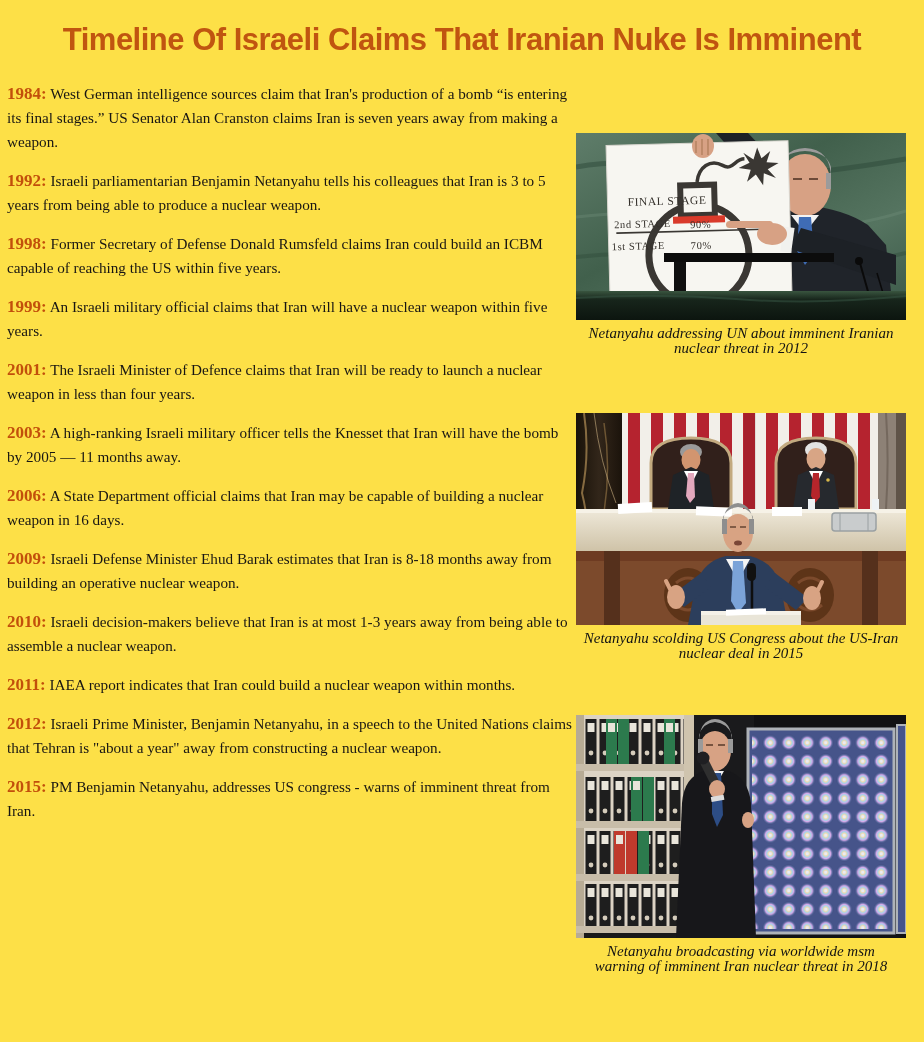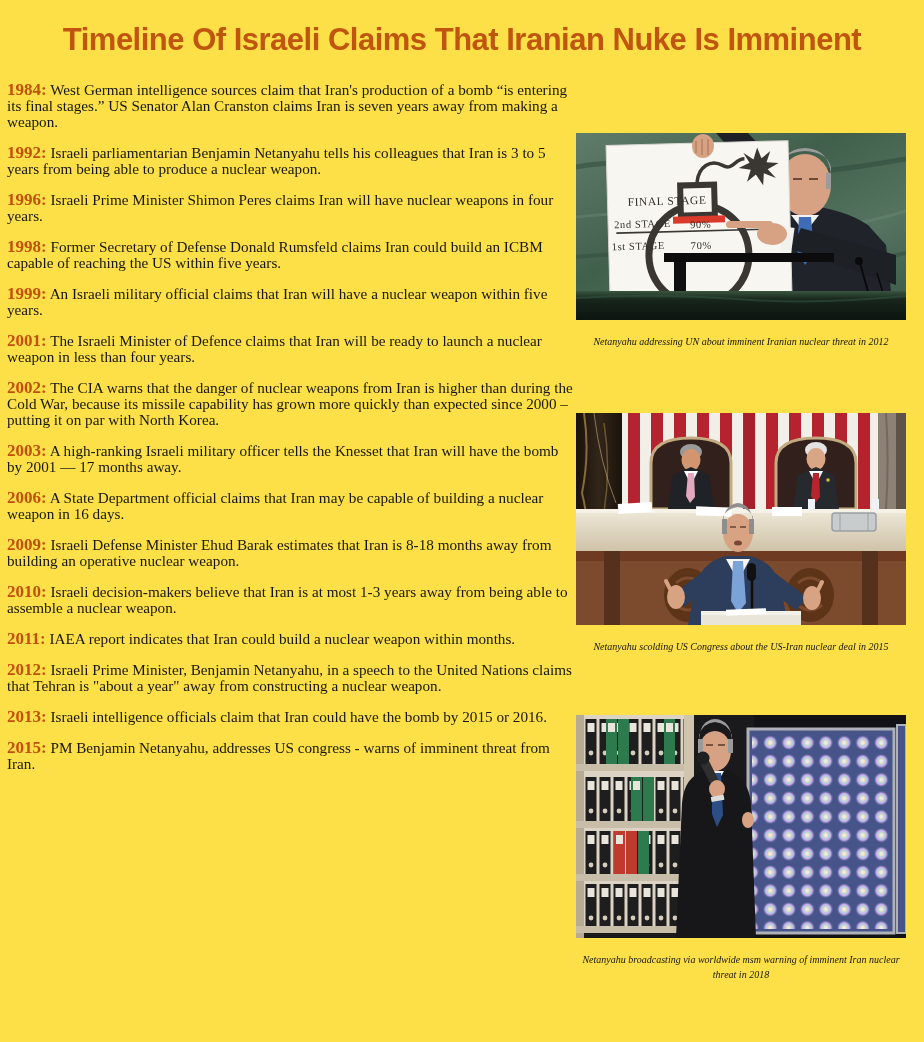--- a/index.html
+++ b/index.html
@@ -2,51 +2,48 @@
 <html><head>
 <meta charset="utf-8">
 <style>
   html,body{margin:0;padding:0;background:#ffffff;}
   .page{position:relative;width:924px;height:1042px;background:#fde047;overflow:hidden;
         font-family:"Liberation Serif",serif;}
   .page-title{position:absolute;top:22px;left:0;width:924px;margin:0;text-align:center;
         font-family:"Liberation Sans",sans-serif;font-weight:bold;font-size:31px;
         letter-spacing:-0.5px;color:#C05510;}
   .timeline{position:absolute;left:7px;top:82px;width:566px;}
-  .entry{margin:0 0 15px 0;font-size:15.2px;line-height:16px;color:#181613;}
+  .entry{margin:0 0 15px 0;font-size:15.2px;line-height:24px;color:#181613;}
   .yr{font-weight:bold;font-size:17px;color:#C24F0B;}
   .figure{position:absolute;left:576px;width:330px;}
   .fig-un{top:133px;} .fig-congress{top:413px;} .fig-archive{top:715px;}
   .figure svg{display:block;}
-  .caption{margin:14px auto 0 auto;width:320px;font-style:italic;font-size:10px;
+  .caption{margin:6px auto 0 auto;width:320px;font-style:italic;font-size:15px;
         line-height:15px;text-align:center;color:#131313;}
   .poster-text{font-family:"Liberation Serif",serif;fill:#34302b;letter-spacing:0.6px;}
 </style>
 </head>
 <body>
 
 <div class="page">
 
   <h1 class="page-title">Timeline Of Israeli Claims That Iranian Nuke Is Imminent</h1>
 
   <div class="timeline">
     <p class="entry"><span class="yr">1984:</span> <span>West German intelligence sources claim that Iran's production of a bomb “is entering its final stages.” US Senator Alan Cranston claims Iran is seven years away from making a weapon.</span></p>
     <p class="entry"><span class="yr">1992:</span> <span>Israeli parliamentarian Benjamin Netanyahu tells his colleagues that Iran is 3 to 5 years from being able to produce a nuclear weapon.</span></p>
-    <p class="entry"><span class="yr">1996:</span> <span>Israeli Prime Minister Shimon Peres claims Iran will have nuclear weapons in four years.</span></p>
     <p class="entry"><span class="yr">1998:</span> <span>Former Secretary of Defense Donald Rumsfeld claims Iran could build an ICBM capable of reaching the US within five years.</span></p>
     <p class="entry"><span class="yr">1999:</span> <span>An Israeli military official claims that Iran will have a nuclear weapon within five years.</span></p>
     <p class="entry"><span class="yr">2001:</span> <span>The Israeli Minister of Defence claims that Iran will be ready to launch a nuclear weapon in less than four years.</span></p>
-    <p class="entry"><span class="yr">2002:</span> <span>The CIA warns that the danger of nuclear weapons from Iran is higher than during the Cold War, because its missile capability has grown more quickly than expected since 2000 – putting it on par with North Korea.</span></p>
-    <p class="entry"><span class="yr">2003:</span> <span>A high-ranking Israeli military officer tells the Knesset that Iran will have the bomb by 2001 — 17 months away.</span></p>
+    <p class="entry"><span class="yr">2003:</span> <span>A high-ranking Israeli military officer tells the Knesset that Iran will have the bomb by 2005 — 11 months away.</span></p>
     <p class="entry"><span class="yr">2006:</span> <span>A State Department official claims that Iran may be capable of building a nuclear weapon in 16 days.</span></p>
     <p class="entry"><span class="yr">2009:</span> <span>Israeli Defense Minister Ehud Barak estimates that Iran is 8-18 months away from building an operative nuclear weapon.</span></p>
     <p class="entry"><span class="yr">2010:</span> <span>Israeli decision-makers believe that Iran is at most 1-3 years away from being able to assemble a nuclear weapon.</span></p>
     <p class="entry"><span class="yr">2011:</span> <span>IAEA report indicates that Iran could build a nuclear weapon within months.</span></p>
     <p class="entry"><span class="yr">2012:</span> <span>Israeli Prime Minister, Benjamin Netanyahu, in a speech to the United Nations claims that Tehran is "about a year" away from constructing a nuclear weapon.</span></p>
-    <p class="entry"><span class="yr">2013:</span> <span>Israeli intelligence officials claim that Iran could have the bomb by 2015 or 2016.</span></p>
     <p class="entry"><span class="yr">2015:</span> <span>PM Benjamin Netanyahu, addresses US congress - warns of imminent threat from Iran.</span></p>
   </div>
 
   <figure class="figure fig-un" style="margin:0">
     <svg viewBox="0 0 330 187" width="330" height="187">
       <defs>
         <linearGradient id="f1bg" x1="0" y1="0" x2="1" y2="1">
           <stop offset="0" stop-color="#5f7d6a"></stop>
             <stop offset="0.4" stop-color="#41604c"></stop>
           <stop offset="0.7" stop-color="#557460"></stop>

